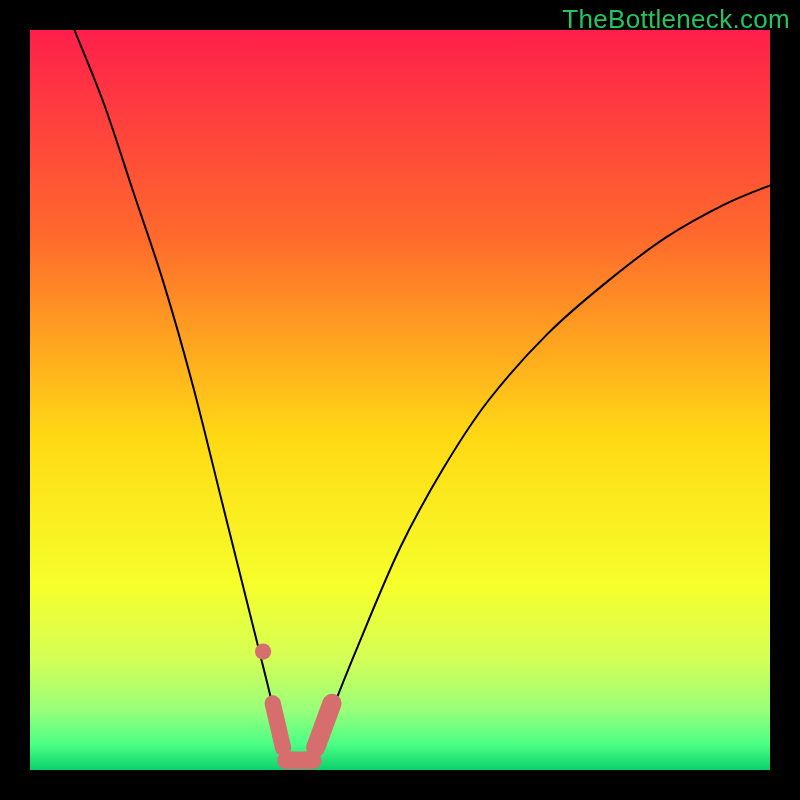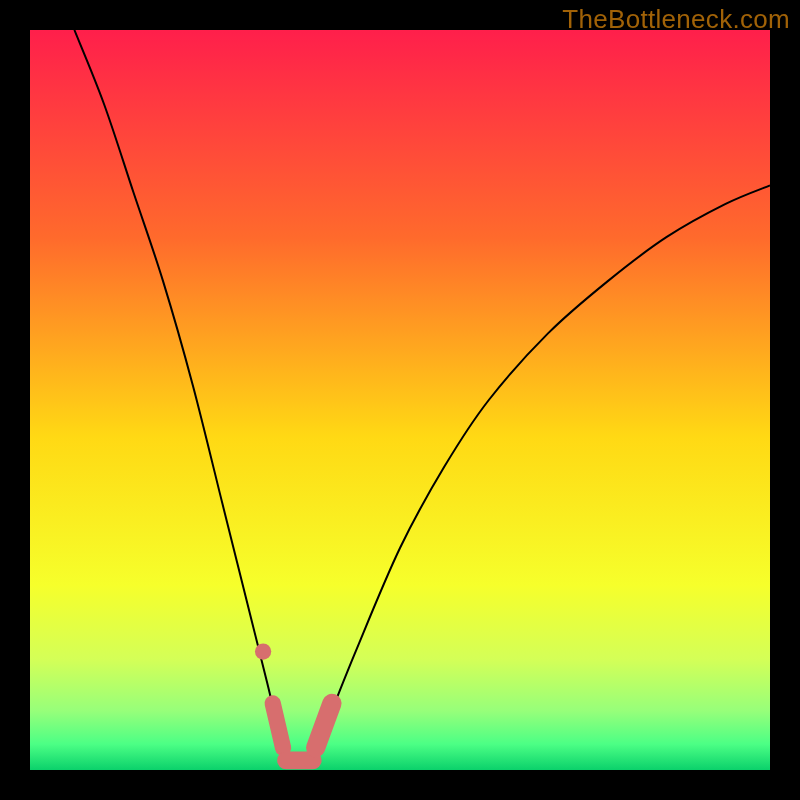--- a/index.html
+++ b/index.html
@@ -23,21 +23,21 @@
     position: absolute;
     left: 30px;
     top: 30px;
     width: 740px;
     height: 740px;
   }
   .watermark {
     position: absolute;
     top: 4px;
     right: 10px;
-    color: #a16207;
+    color: #22c55e;
     font-size: 26px;
     font-weight: 500;
     letter-spacing: 0.3px;
     user-select: none;
   }
   svg { display: block; }
 </style>
 </head>
 <body>
 

